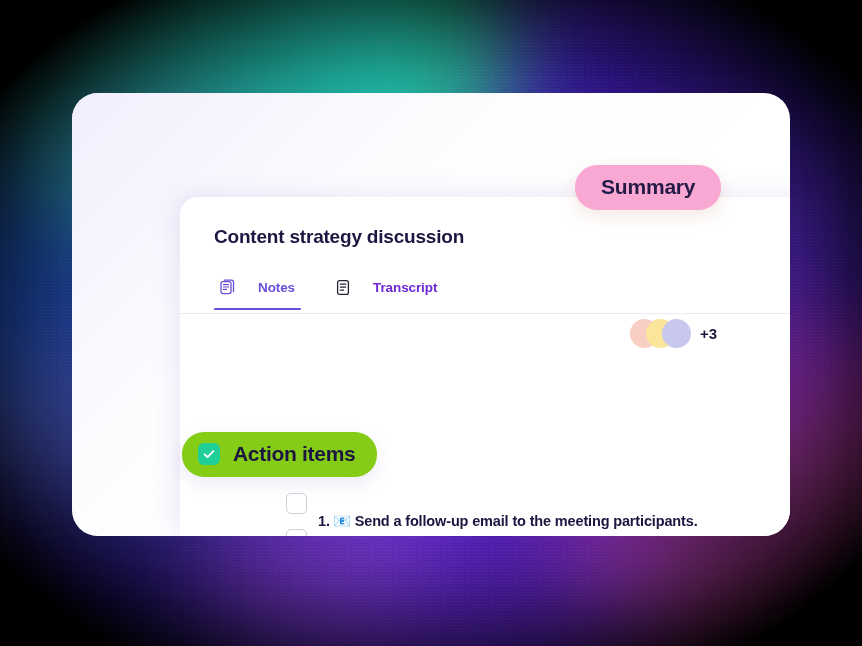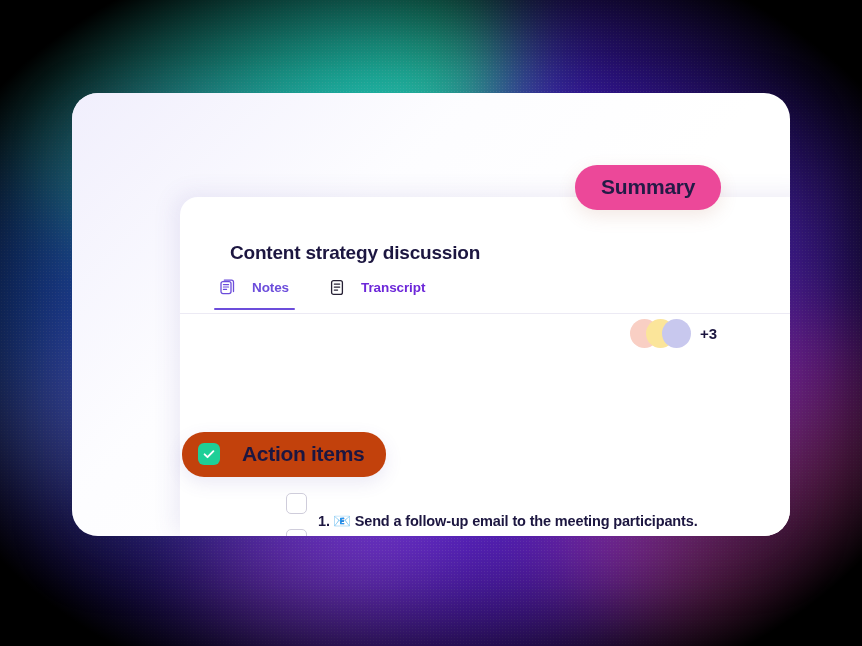--- a/index.html
+++ b/index.html
@@ -103,30 +103,30 @@
     padding: 30px 0 0 34px;
     height: 116px;
     box-sizing: border-box;
   }
 
   #meeting-title {
     font-size: 19px;
     font-weight: 700;
     color: #1c1640;
     letter-spacing: -.2px;
-    margin: 16px;
+    margin: 0;
     line-height: 1;
   }
 
   
   #summary-pill {
     position: absolute;
     left: 395px;
     top: -32px;
-    background: #ec4899;
+    background: #f9a8d4;
     color: #231b46;
     font-size: 21px;
     font-weight: 700;
     letter-spacing: -.2px;
     padding: 10px 26px 11px;
     border-radius: 22px;
     box-shadow: 0 6px 18px rgba(180,110,90,.16);
     white-space: nowrap;
   }
 
@@ -157,21 +157,21 @@
     position: absolute;
     left: 34px;
     top: 78px;
     display: flex;
     align-items: flex-end;
     gap: 24px;
   }
   .tab {
     display: flex;
     align-items: center;
-    gap: 16px;
+    gap: 22px;
     padding: 4px 10px 10px 6px;
     cursor: pointer;
     position: relative;
   }
   .tab-label {
     font-size: 13.5px;
     font-weight: 700;
     letter-spacing: -.1px;
   }
   .tab-active .tab-label { color: #6c4ddb; }
@@ -197,22 +197,22 @@
     background: #eceaf4;
   }
 
   
   #action-items-pill {
     position: absolute;
     left: 110px;
     top: 339px;
     display: flex;
     align-items: center;
-    gap: 22px;
-    background: #c2410c;
+    gap: 13px;
+    background: #84cc16;
     border-radius: 22px;
     padding: 10px 22px 11px 16px;
     box-shadow: 0 6px 18px rgba(90,70,170,.12);
   }
   #action-check {
     width: 22px;
     height: 22px;
     border-radius: 6px;
     background: #1fcf97;
     display: flex;

